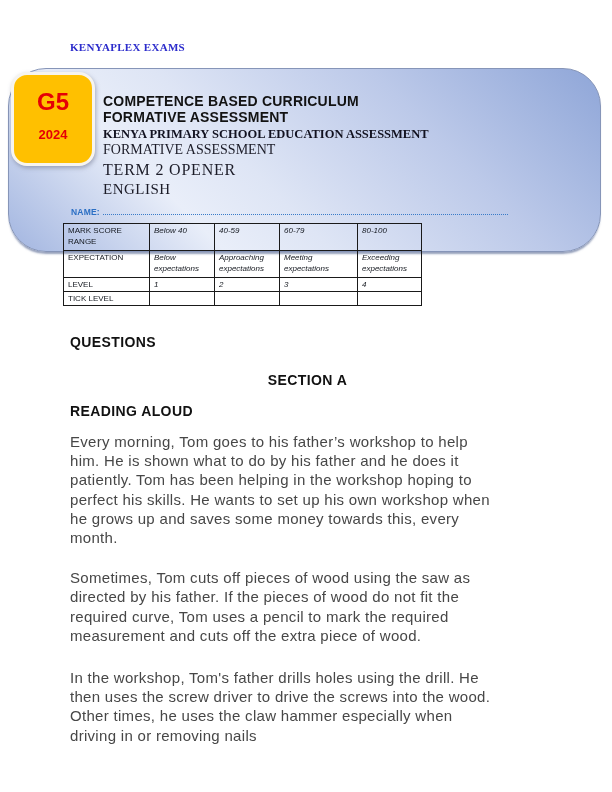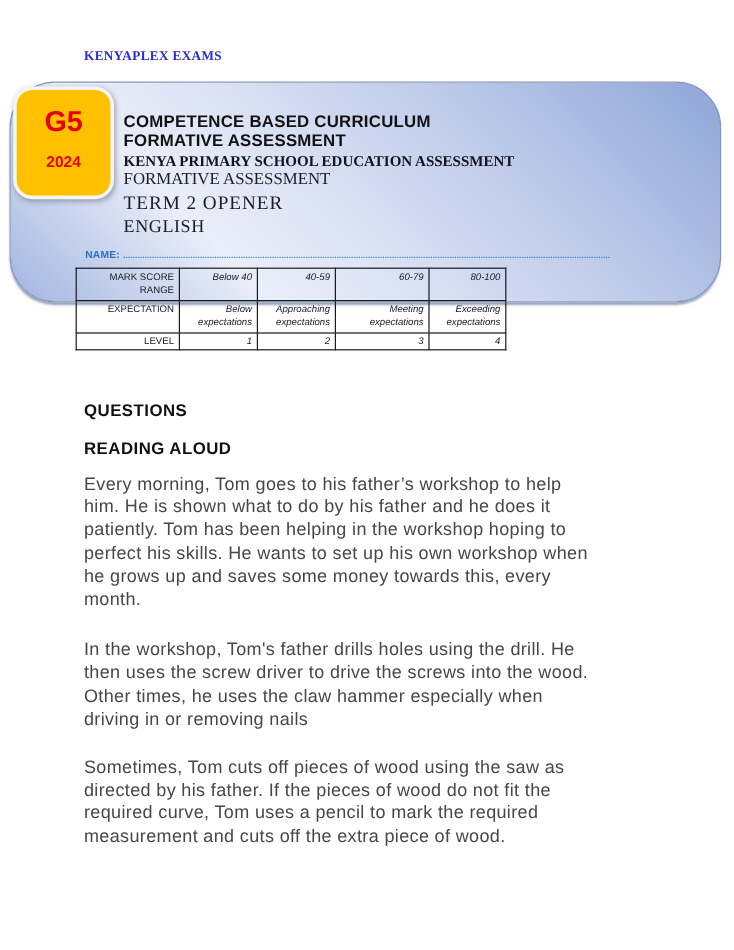--- a/index.html
+++ b/index.html
@@ -141,21 +141,21 @@
     margin: 6px 0 0 54px;
     border-collapse: collapse;
     table-layout: fixed;
     width: 358px;
   }
   table.rubrics th, table.rubrics td {
     border: 1px solid #1a1a1a;
     font-size: 8px;
     line-height: 11px;
     padding: 1px 4px;
-    text-align: right;
+    text-align: left;
     vertical-align: top;
     color: #14181f;
   }
   table.rubrics th {
     font-weight: normal;
     white-space: pre-line;
   }
   table.rubrics td { font-style: italic; }
   tr.row-tall { height: 27px; }
   tr.row-short { height: 14px; }
@@ -249,36 +249,44 @@
           <td>Meeting expectations</td>
           <td>Exceeding expectations</td>
         </tr>
         <tr class="row-short">
           <th>LEVEL</th>
           <td>1</td>
           <td>2</td>
           <td>3</td>
           <td>4</td>
         </tr>
+        <tr class="row-short">
+          <th>TICK LEVEL</th>
+          <td></td>
+          <td></td>
+          <td></td>
+          <td></td>
+        </tr>
       </tbody>
     </table>
   </div>
 
   <div class="content">
     <div class="h-left">QUESTIONS</div>
+    <div class="h-center">SECTION A</div>
     <div class="h-left h-reading">READING ALOUD</div>
     <p class="para para-1">Every morning, Tom goes to his father’s workshop to help
 him. He is shown what to do by his father and he does it
 patiently. Tom has been helping in the workshop hoping to
 perfect his skills. He wants to set up his own workshop when
 he grows up and saves some money towards this, every
 month.</p>
+    <p class="para para-3">Sometimes, Tom cuts off pieces of wood using the saw as
+directed by his father. If the pieces of wood do not fit the
+required curve, Tom uses a pencil to mark the required
+measurement and cuts off the extra piece of wood.</p>
     <p class="para para-2">In the workshop, Tom's father drills holes using the drill. He
 then uses the screw driver to drive the screws into the wood.
 Other times, he uses the claw hammer especially when
 driving in or removing nails</p>
-    <p class="para para-3">Sometimes, Tom cuts off pieces of wood using the saw as
-directed by his father. If the pieces of wood do not fit the
-required curve, Tom uses a pencil to mark the required
-measurement and cuts off the extra piece of wood.</p>
   </div>
 
 </div>
 
 </body></html>

